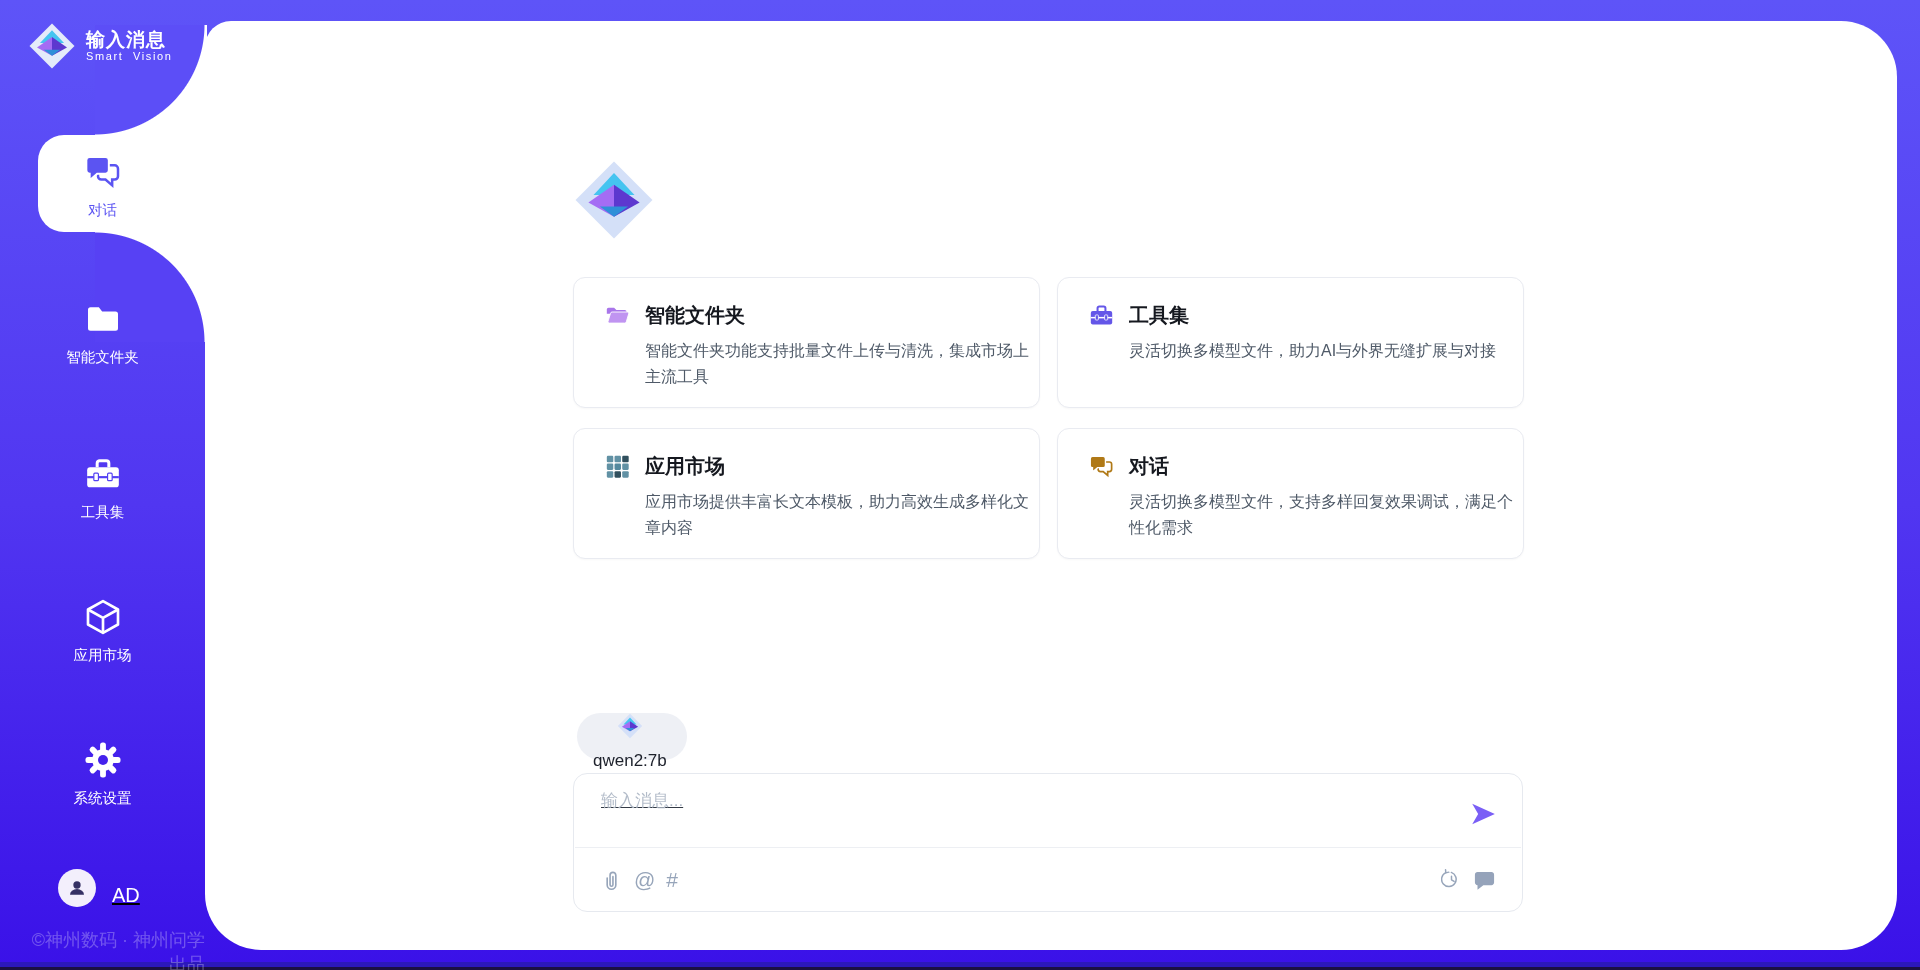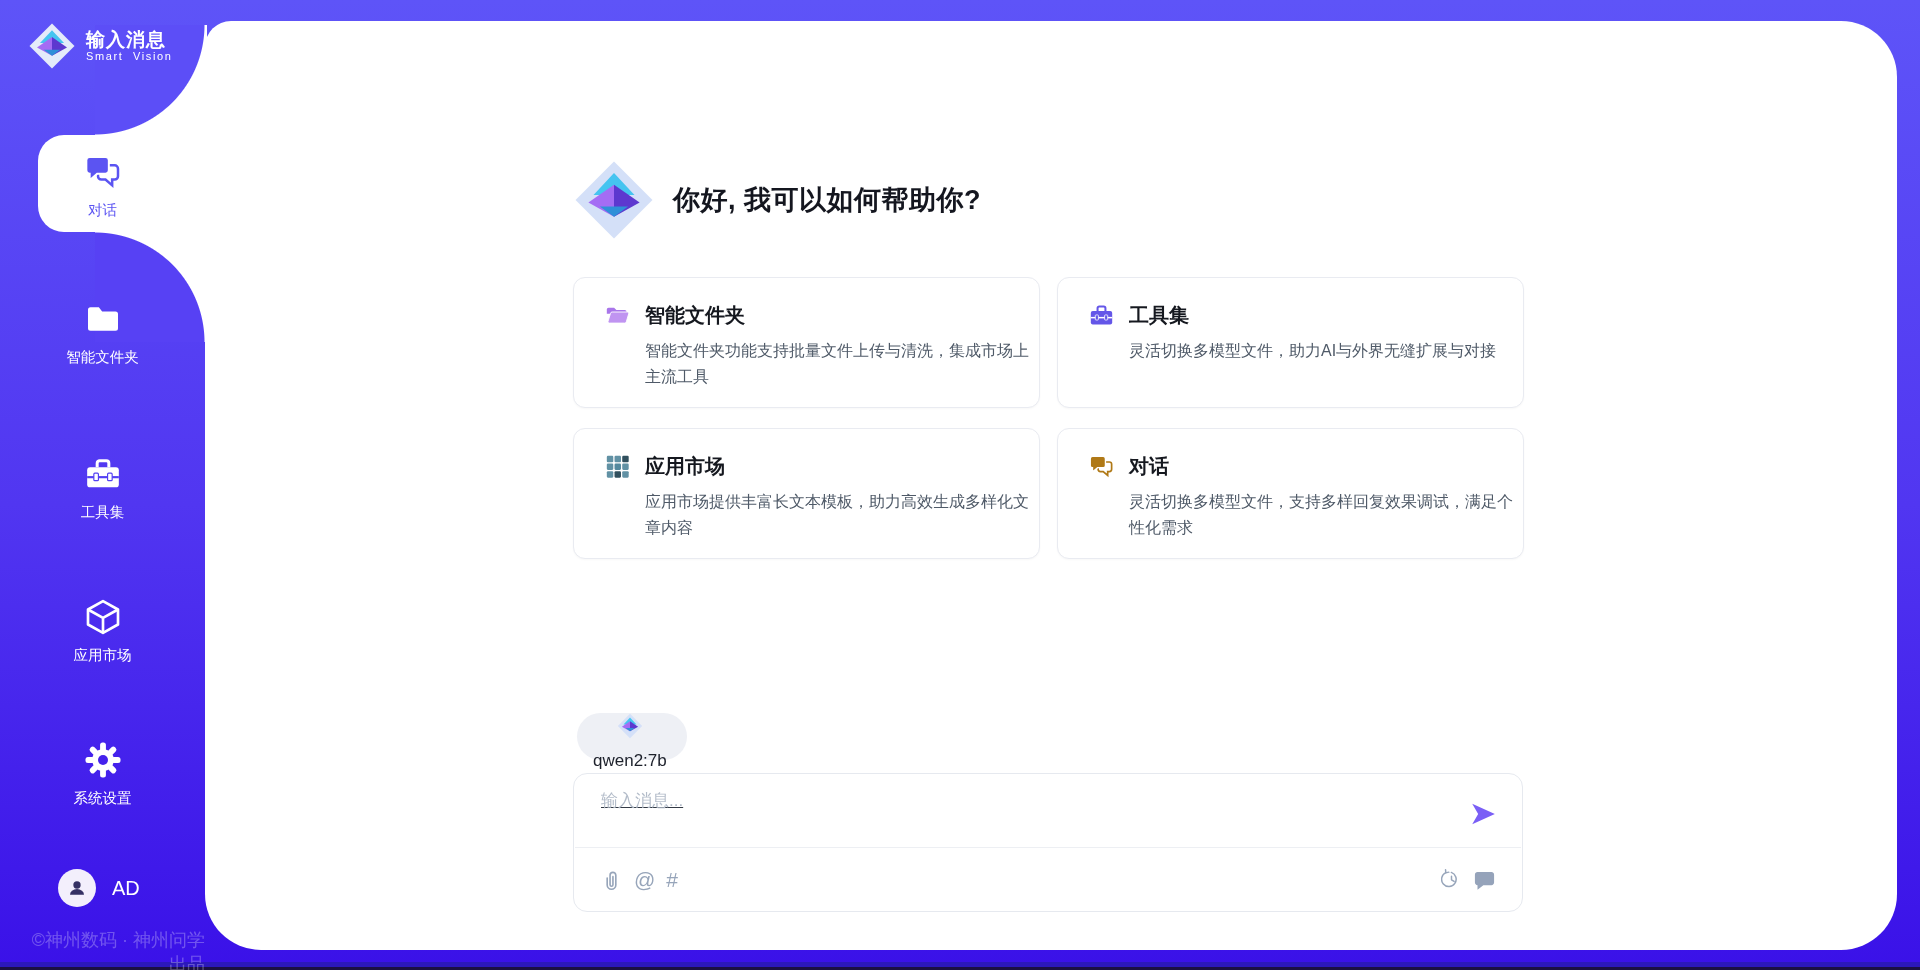--- a/index.html
+++ b/index.html
@@ -27,21 +27,21 @@
   .brand svg{ width:48px; height:48px; }
   .brand-name{ color:#fff; font-size:19px; font-weight:700; letter-spacing:1px; line-height:1.1; }
   .brand-sub{ color:#fff; font-size:11px; letter-spacing:1.6px; word-spacing:5px; margin-top:0; }
   .nav-item{ position:absolute; left:0; width:205px; height:96px; display:flex;
     flex-direction:column; align-items:center; justify-content:center; gap:9px;
     color:#ffffff; cursor:pointer; }
   .nav-item .nav-ic{ width:40px; height:40px; display:block; }
   .nav-item .nav-ic svg{ width:100%; height:100%; }
   .nav-label{ font-size:14.5px; }
   .nav-item.active{ color:#5b54f2; }
-  .user-row{ position:absolute; left:58px; top:869px; display:flex; align-items:center; gap:16px; cursor:pointer; }
+  .user-row{ position:absolute; left:58px; top:869px; display:flex; align-items:flex-end; gap:16px; cursor:pointer;text-decoration:underline; }
   .avatar{ width:38px; height:38px; border-radius:50%; background:#f3effc; display:flex;
     align-items:center; justify-content:center; }
   .avatar svg{ width:24px; height:24px; }
   .user-initials{ color:#fff; font-size:20px; }
   .side-footer{ position:absolute; left:28px; top:928px; color:rgba(255,255,255,0.28); font-size:18px;text-align:right; }
 
   
   .greeting{ position:absolute; left:368px; top:138px; display:flex; align-items:center; gap:18px; }
   .greeting svg{ width:82px; height:82px; }
   .greeting-text{ font-size:27px; font-weight:700; color:#14161f; letter-spacing:0.5px; }
@@ -93,21 +93,20 @@
   <div class="panel">
 
     <div class="greeting">
       <svg viewBox="0 0 64 64">
         <polygon points="32,2 62,32 32,62 2,32" fill="#d4e0f8"></polygon>
         <polygon points="32,11 48,28 16,28" fill="#45c4f0"></polygon>
         <polygon points="32,20 12,34 32,45" fill="#a46cf4"></polygon>
         <polygon points="32,20 52,34 32,45" fill="#5d38cf"></polygon>
         <polygon points="32,45 43,37 21,37" fill="#2f8fd8"></polygon>
       </svg>
-      <div class="greeting-text">你好, 我可以如何帮助你?</div>
     </div>
 
     <div class="card c1">
       <div class="card-head">
         <span class="card-ic">
           <svg viewBox="0 0 48 48">
             <path d="M5,13 a3,3 0 0 1 3,-3 h10 l4,4 h15 a3,3 0 0 1 3,3 v4 H5 z" fill="#a976ea"></path>
             <path d="M9.5,37.5 a2.4,2.4 0 0 1 -2.3,-3.1 L11.6,20 a3,3 0 0 1 2.9,-2.2 H41.5 a2.5,2.5 0 0 1 2.4,3.2 L39.6,35.3 a3,3 0 0 1 -2.9,2.2 z" fill="#c094f1" stroke="#ffffff" stroke-width="1.6"></path>
           </svg>
         </span>

